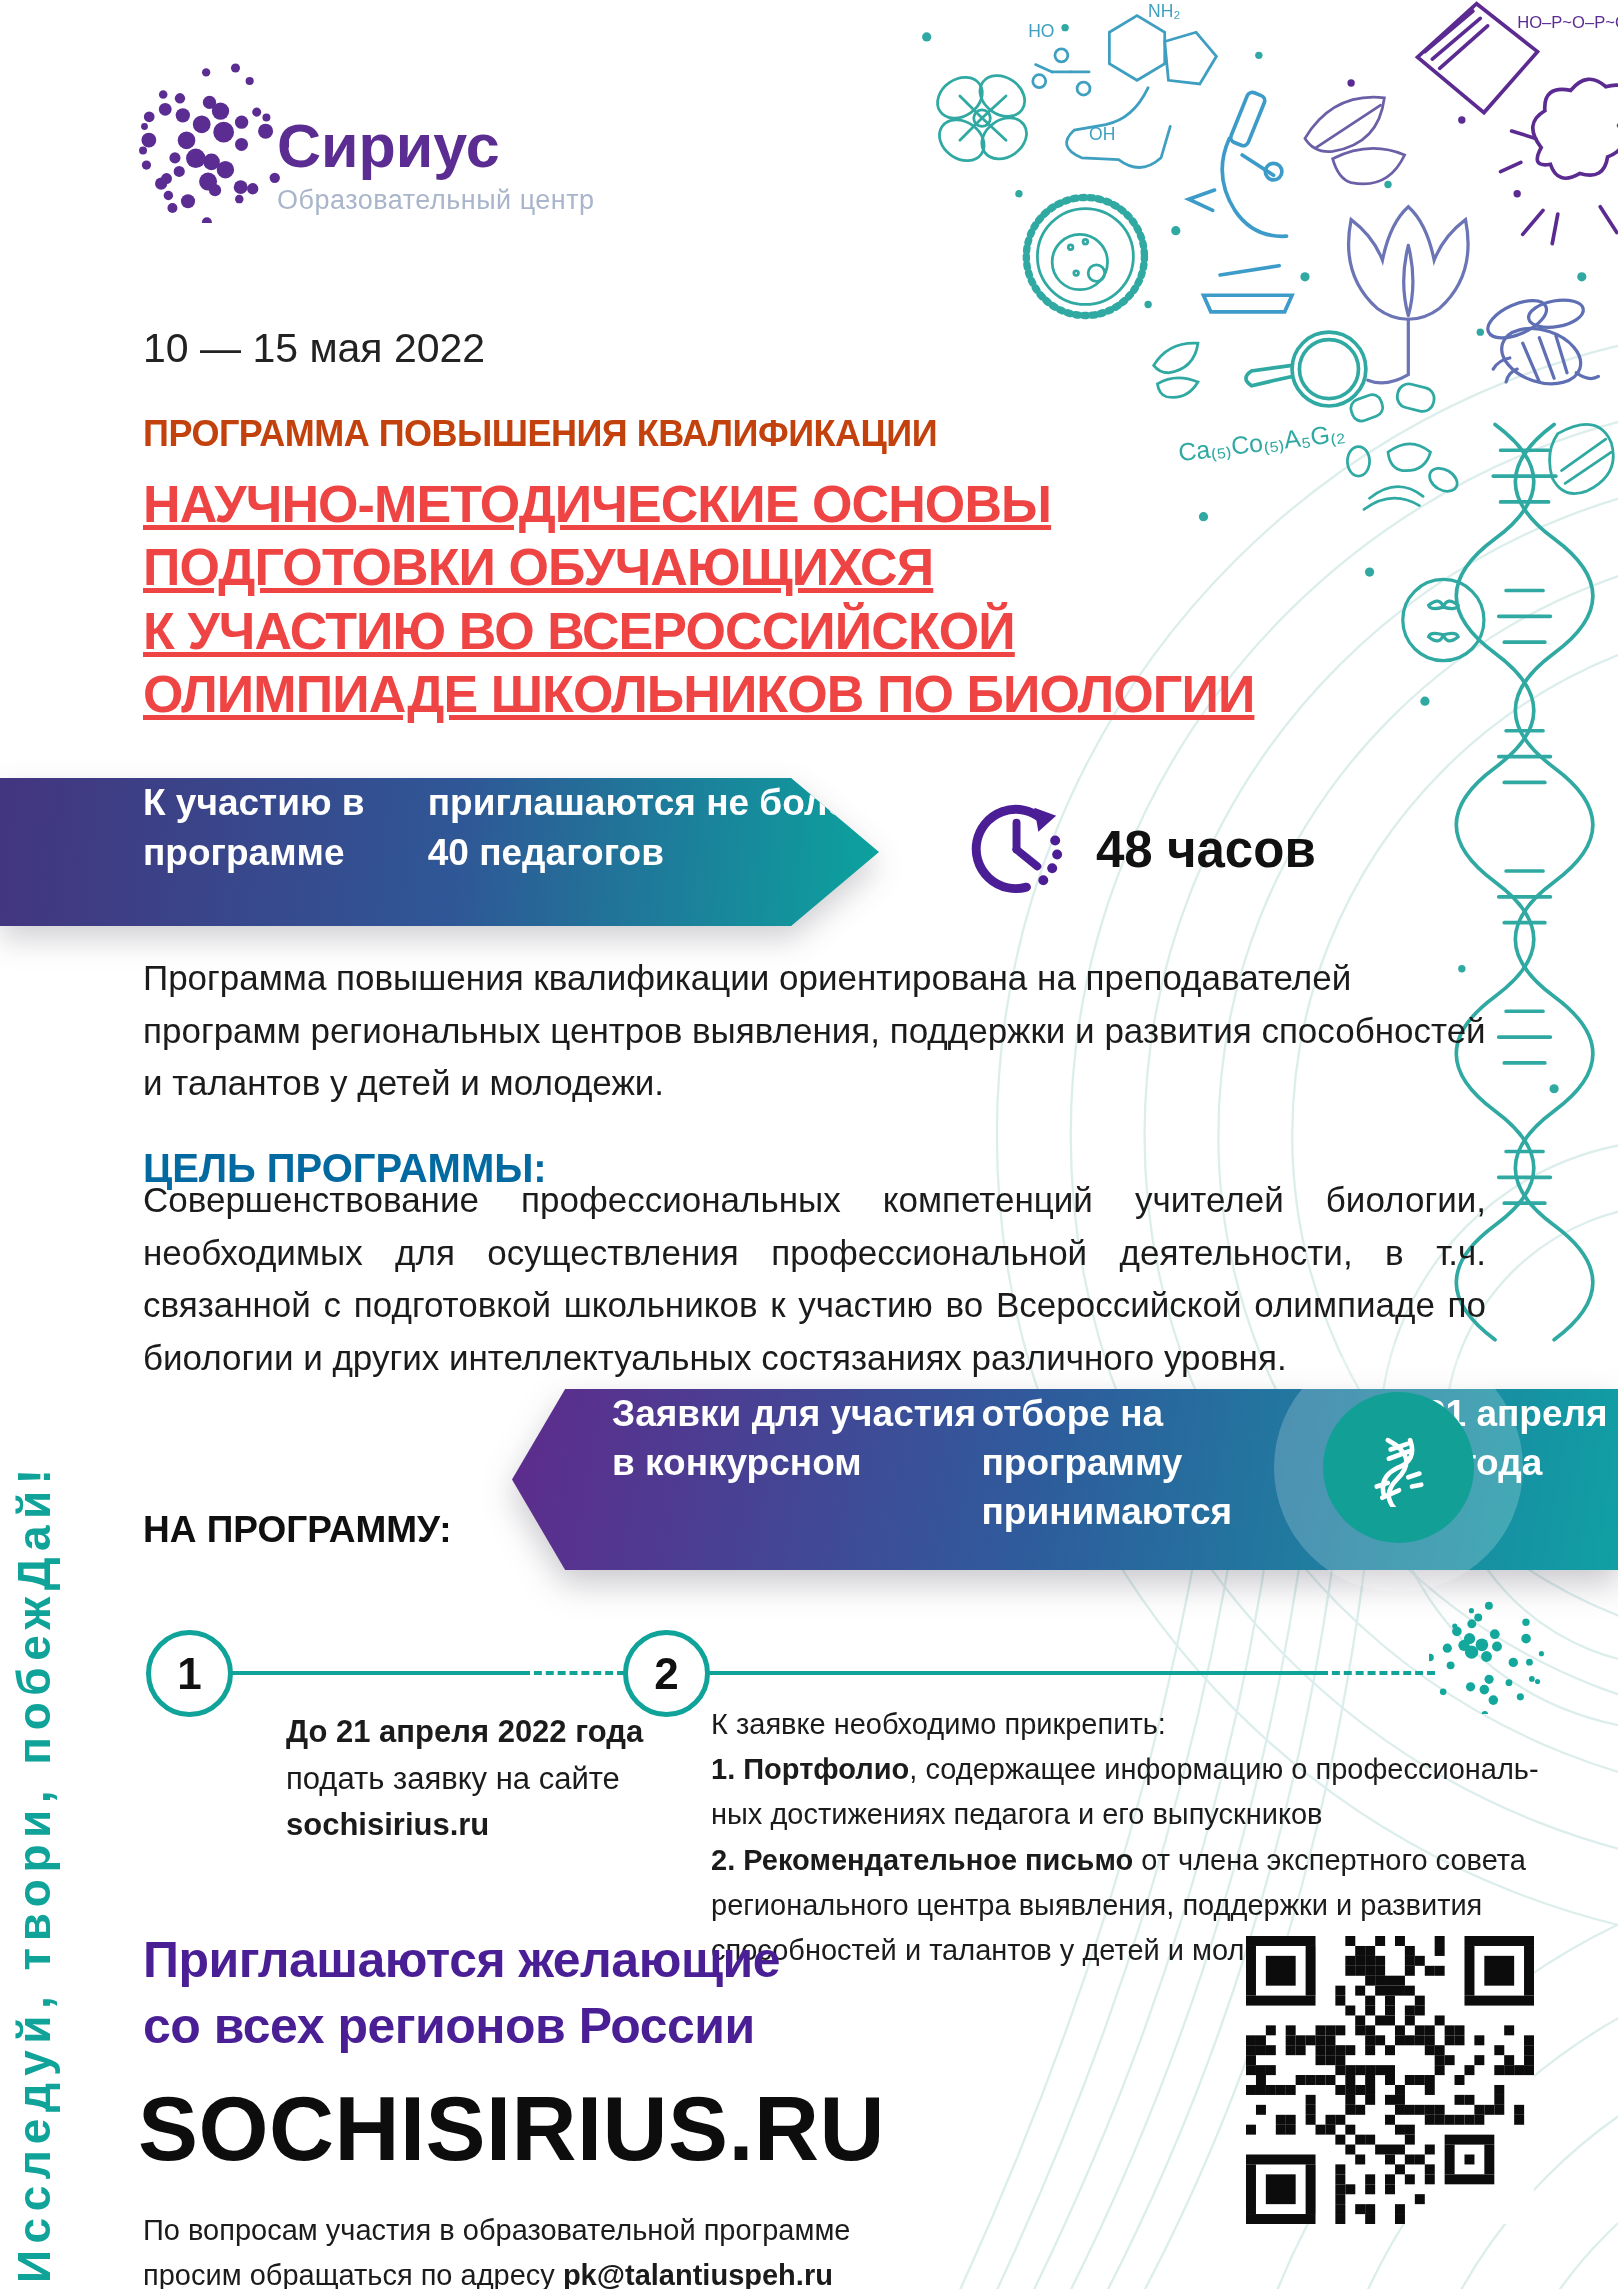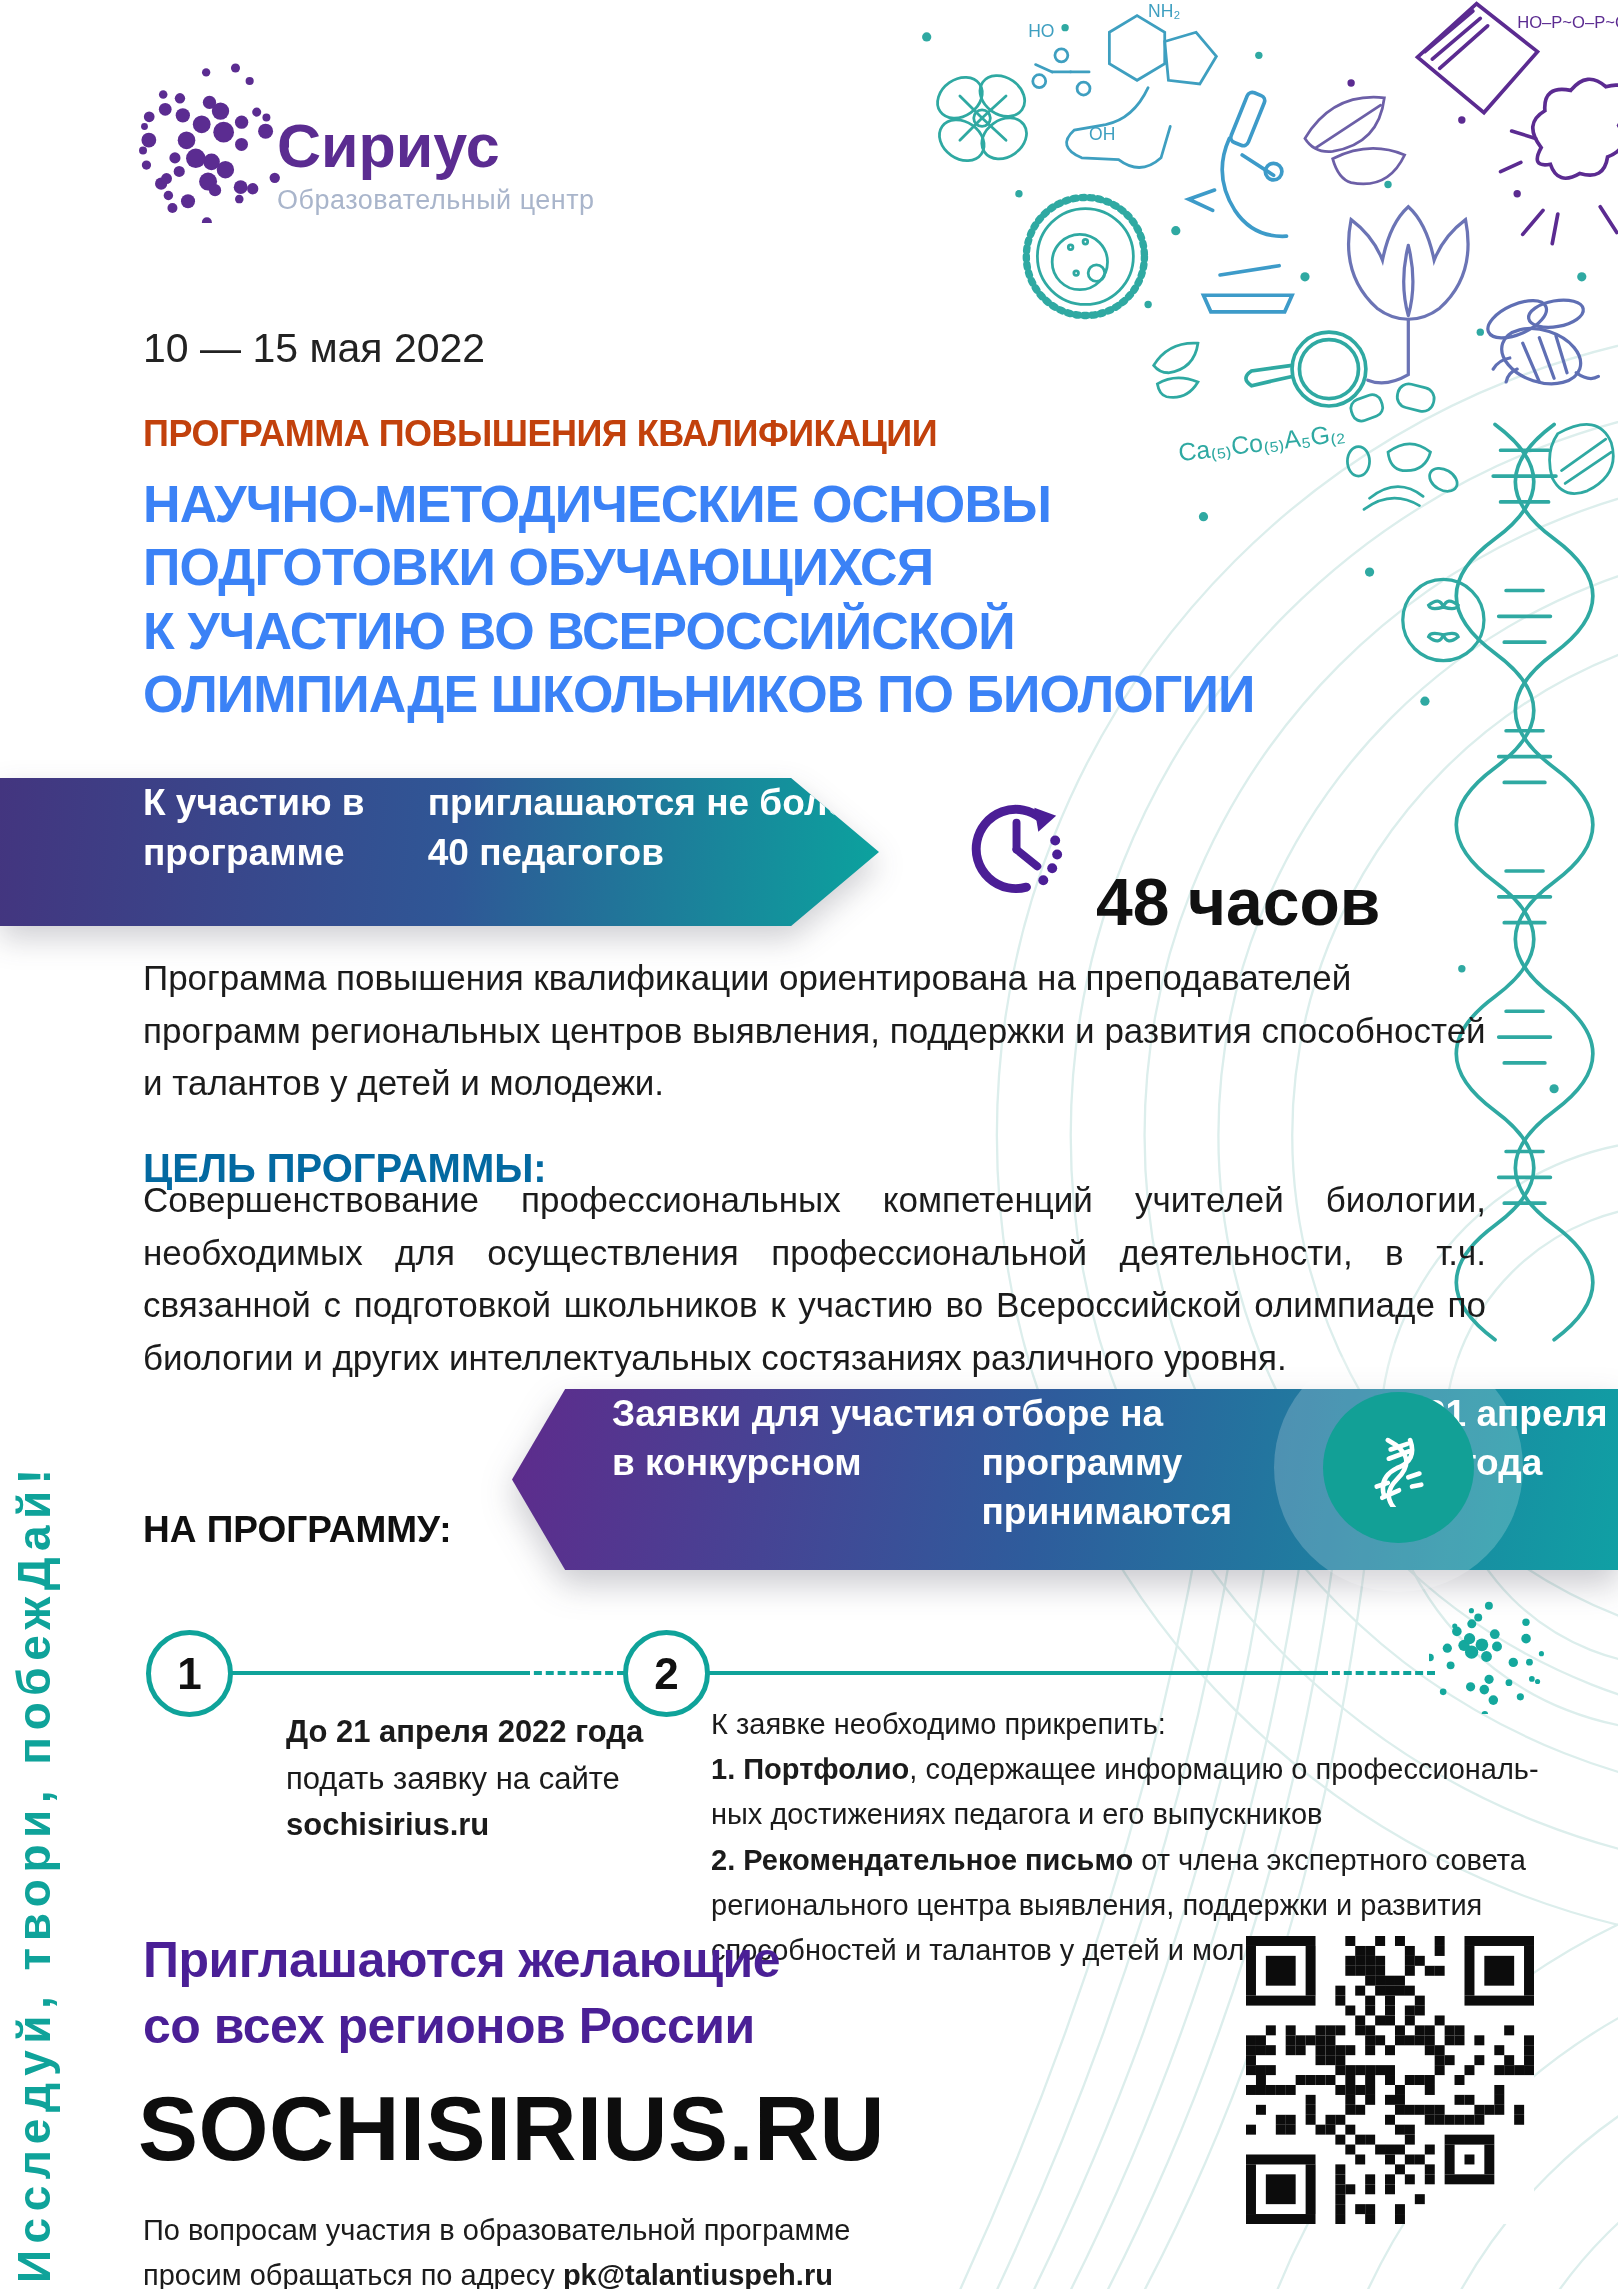--- a/index.html
+++ b/index.html
@@ -8,31 +8,31 @@
   .abs{position:absolute;}
   .z0{z-index:0}.z1{z-index:1}.z2{z-index:2}
 
   
   .logo-name{font-size:61px;font-weight:bold;color:#5b2c91;letter-spacing:0;}
   .logo-sub{font-size:27px;color:#a9b5cb;margin-top:3.7px;letter-spacing:0.5px;}
 
   
   .date{font-size:41px;color:#222;}
   .kicker{font-size:36px;font-weight:bold;color:#c2410c;letter-spacing:-0.5px;}
-  .title{font-size:52px;font-weight:bold;color:#3b82f6;line-height:1.22;letter-spacing:-0.9px;}
+  .title{font-size:52px;font-weight:bold;color:#ef4444;line-height:1.22;letter-spacing:-0.9px;text-decoration:underline;}
 
   
   .b1wrap{left:0;top:778px;filter:drop-shadow(0 13px 14.8px rgba(40,40,60,.22));}
   .banner1{width:879px;height:148px;
      background:linear-gradient(95deg,#43357f 0%,#2f5796 52%,#0ba39e 100%);
      clip-path:polygon(0 0,90% 0,100% 50%,90% 100%,0 100%);
      display:flex;flex-direction:row;justify-content:center;padding-left:143px;box-sizing:border-box;}
   .banner1 div{color:#fff;font-size:37px;font-weight:bold;line-height:1.35;}
 
-  .hours{font-size:66px;font-weight:bold;color:#111;margin-top:44px;}
+  .hours{font-size:51px;font-weight:bold;color:#111;}
 
   .body-text{font-size:35px;line-height:1.5;color:#1b1b1b;width:1343px;}
   .just{text-align:justify;}
   .goal-h{font-size:40px;font-weight:bold;color:#0369a1;margin-top:33px;}
 
   
   .b2wrap{left:512px;top:1389px;filter:drop-shadow(0 14.8px 16.6px rgba(40,40,60,.25));}
   .banner2{width:1107px;height:181px;
      background:linear-gradient(100deg,#5e2b8c 0%,#2e5c9c 48%,#10a0a4 100%);
      clip-path:polygon(0 50%,4.8% 0,100% 0,100% 100%,4.8% 100%);

